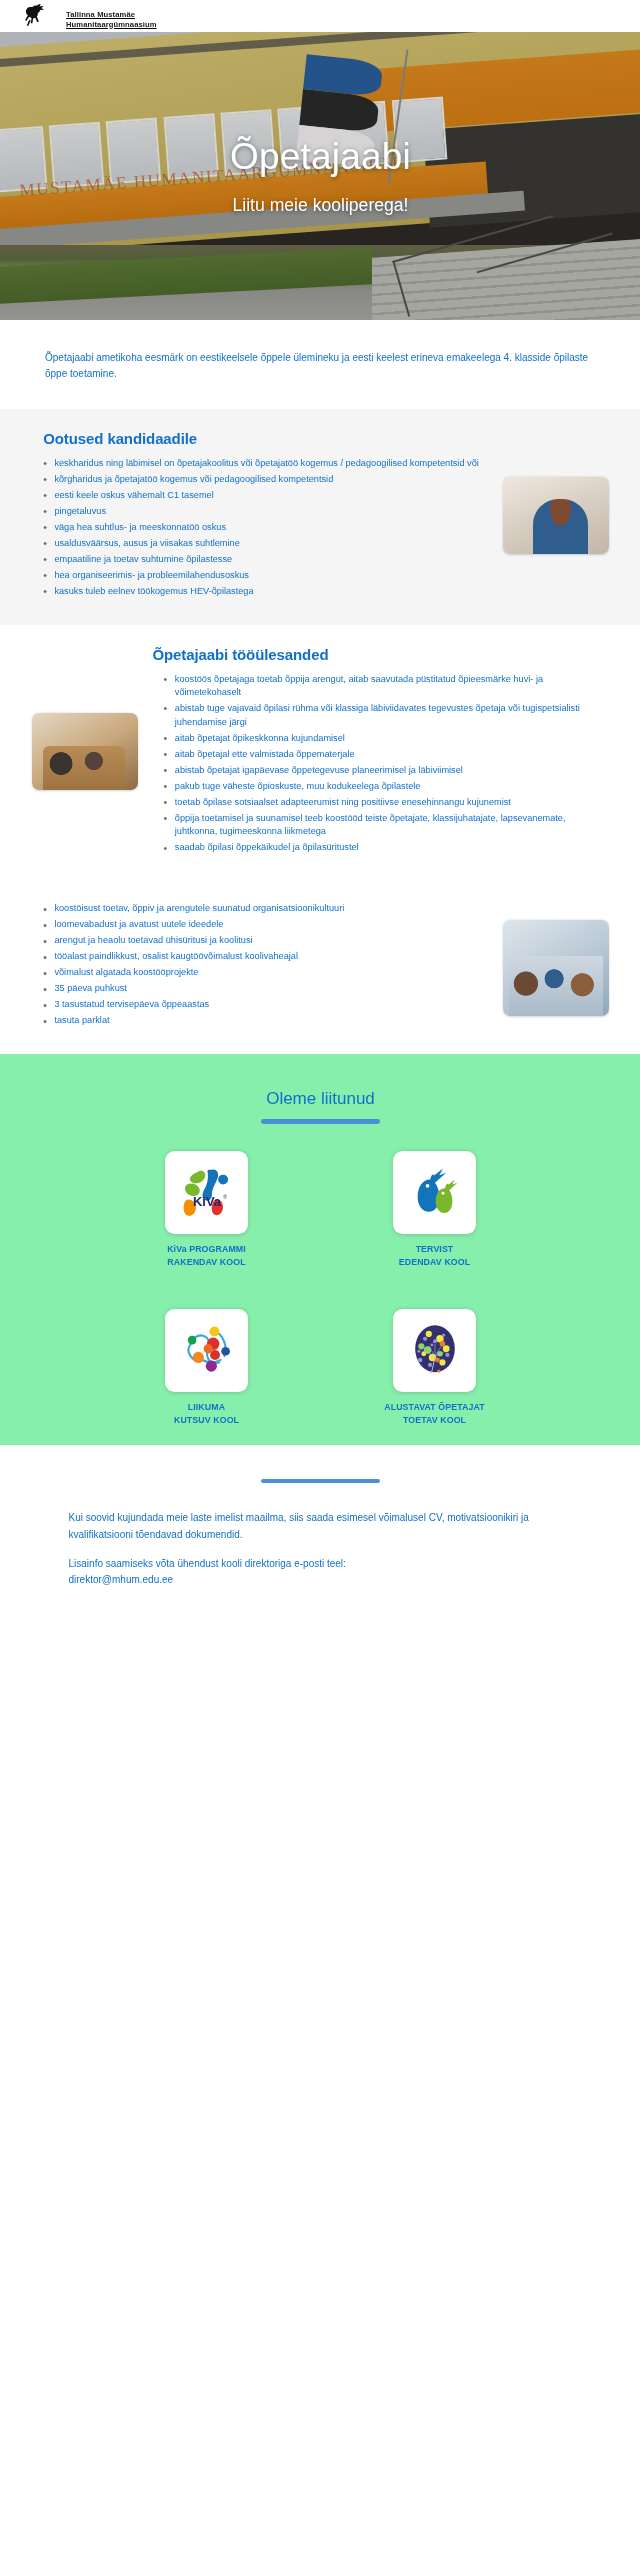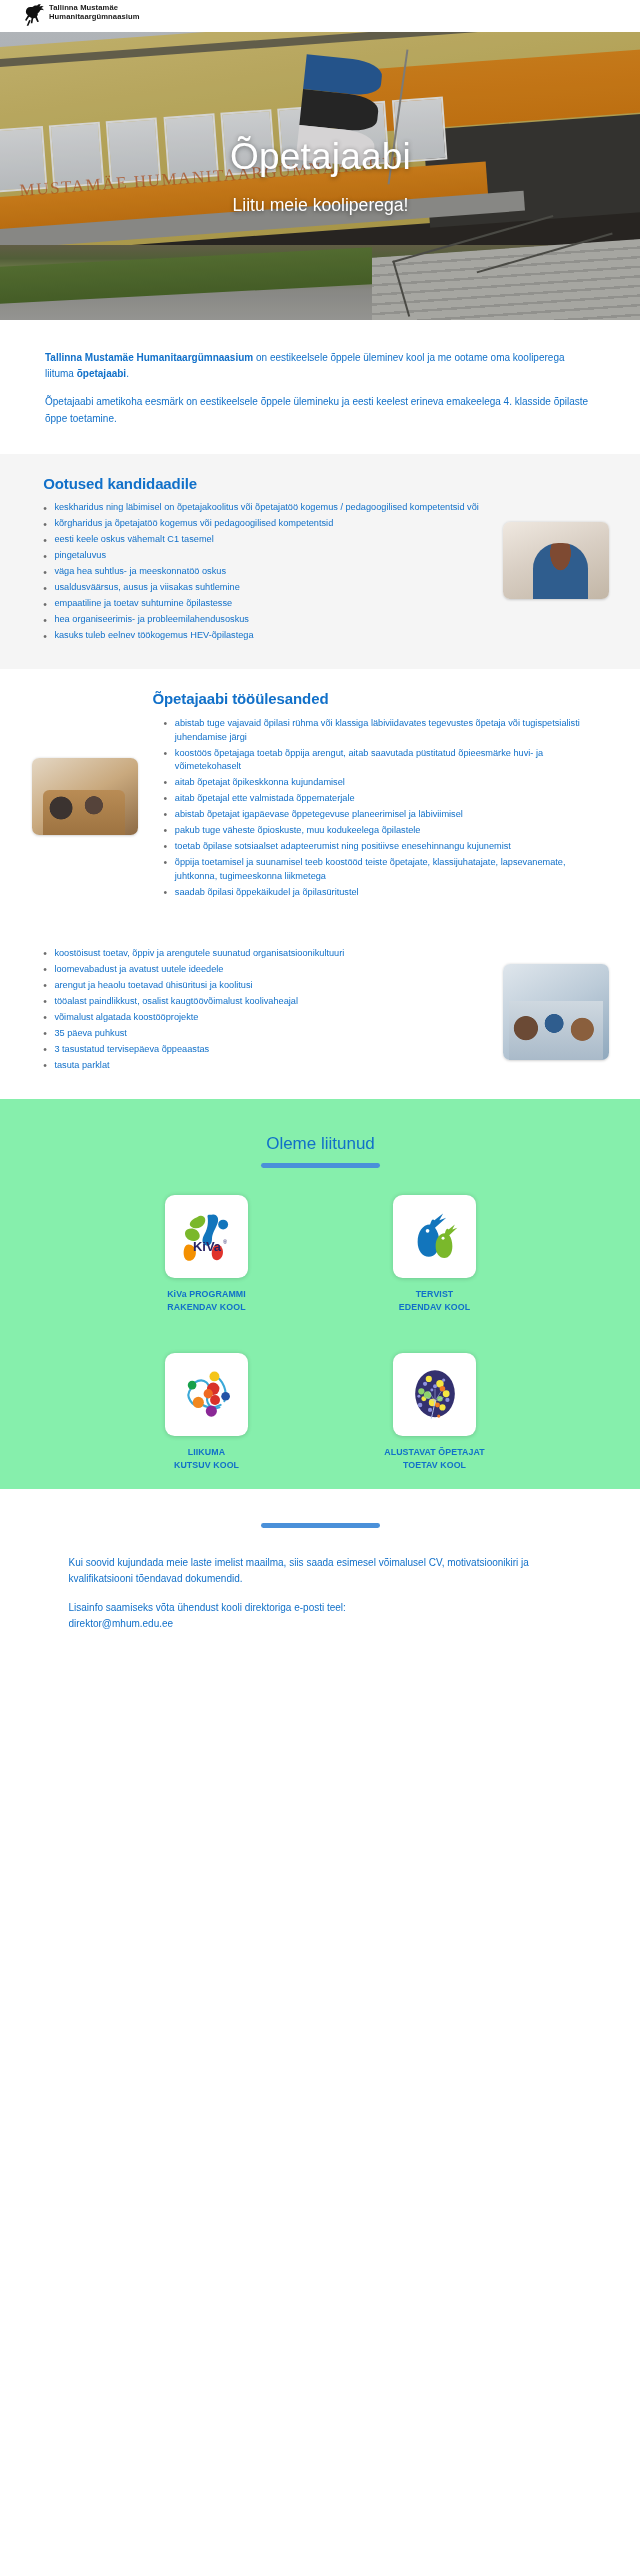--- a/index.html
+++ b/index.html
@@ -12,21 +12,21 @@
   body { width: 641px; min-height: 2576px; overflow-x: hidden; }
 
   
   .site-header {
     height: 32px;
     background: #ffffff;
     display: flex;
     align-items: center;
     padding: 0 0 0 21px;
   }
-  .logo-lockup { display: flex; align-items: flex-start; gap: 2px; }
+  .logo-lockup { display: flex; align-items: flex-end; gap: 19px; text-decoration: underline; }
   .pegasus-icon { width: 26px; height: 26px; flex: 0 0 26px; display: block; }
   .logo-text {
     font-size: 7.6px;
     font-weight: bold;
     line-height: 1.25;
     color: #1a1a1a;
     letter-spacing: 0.1px;
     white-space: pre-line;
   }
 
@@ -289,23 +289,20 @@
     </div>
   </div>
   <div class="hero-scrim"></div>
   <div class="hero-inner">
     <h1 class="hero-title">Õpetajaabi</h1>
     <div class="hero-subtitle">Liitu meie kooliperega!</div>
   </div>
 </section>
 
 <section class="intro">
-  <p>
-    <b>Tallinna Mustamäe Humanitaargümnaasium</b><span> on eestikeelsele õppele üleminev kool ja me ootame oma kooliperega liituma </span><b>õpetajaabi</b><span>.</span>
-  </p>
   <p>Õpetajaabi ametikoha eesmärk on eestikeelsele õppele ülemineku ja eesti keelest erineva emakeelega 4. klasside õpilaste õppe toetamine.</p>
 </section>
 
 <section class="band-grey">
   <div class="section">
     <div class="col-text">
       <h2 class="section-heading">Ootused kandidaadile</h2>
       <ul class="bullets">
         <li>keskharidus ning läbimisel on õpetajakoolitus või õpetajatöö kogemus / pedagoogilised kompetentsid või</li>
         <li>kõrgharidus ja õpetajatöö kogemus või pedagoogilised kompetentsid</li>
@@ -329,22 +326,22 @@
 <section class="band-white">
   <div class="section">
     <div class="col-img" style="align-self:center;">
       <div class="photo photo-classroom">
           <div class="bg"></div>
         </div>
     </div>
     <div class="col-text">
       <h2 class="section-heading right">Õpetajaabi tööülesanded</h2>
       <ul class="bullets">
+        <li>koostöös õpetajaga toetab õppija arengut, aitab saavutada püstitatud õpieesmärke huvi- ja võimetekohaselt</li>
         <li>abistab tuge vajavaid õpilasi rühma või klassiga läbiviidavates tegevustes õpetaja või tugispetsialisti juhendamise järgi</li>
-        <li>koostöös õpetajaga toetab õppija arengut, aitab saavutada püstitatud õpieesmärke huvi- ja võimetekohaselt</li>
         <li>aitab õpetajat õpikeskkonna kujundamisel</li>
         <li>aitab õpetajal ette valmistada õppematerjale</li>
         <li>abistab õpetajat igapäevase õppetegevuse planeerimisel ja läbiviimisel</li>
         <li>pakub tuge väheste õpioskuste, muu kodukeelega õpilastele</li>
         <li>toetab õpilase sotsiaalset adapteerumist ning positiivse enesehinnangu kujunemist</li>
         <li>õppija toetamisel ja suunamisel teeb koostööd teiste õpetajate, klassijuhatajate, lapsevanemate, juhtkonna, tugimeeskonna liikmetega</li>
         <li>saadab õpilasi õppekäikudel ja õpilasüritustel</li>
       </ul>
     </div>
   </div>

